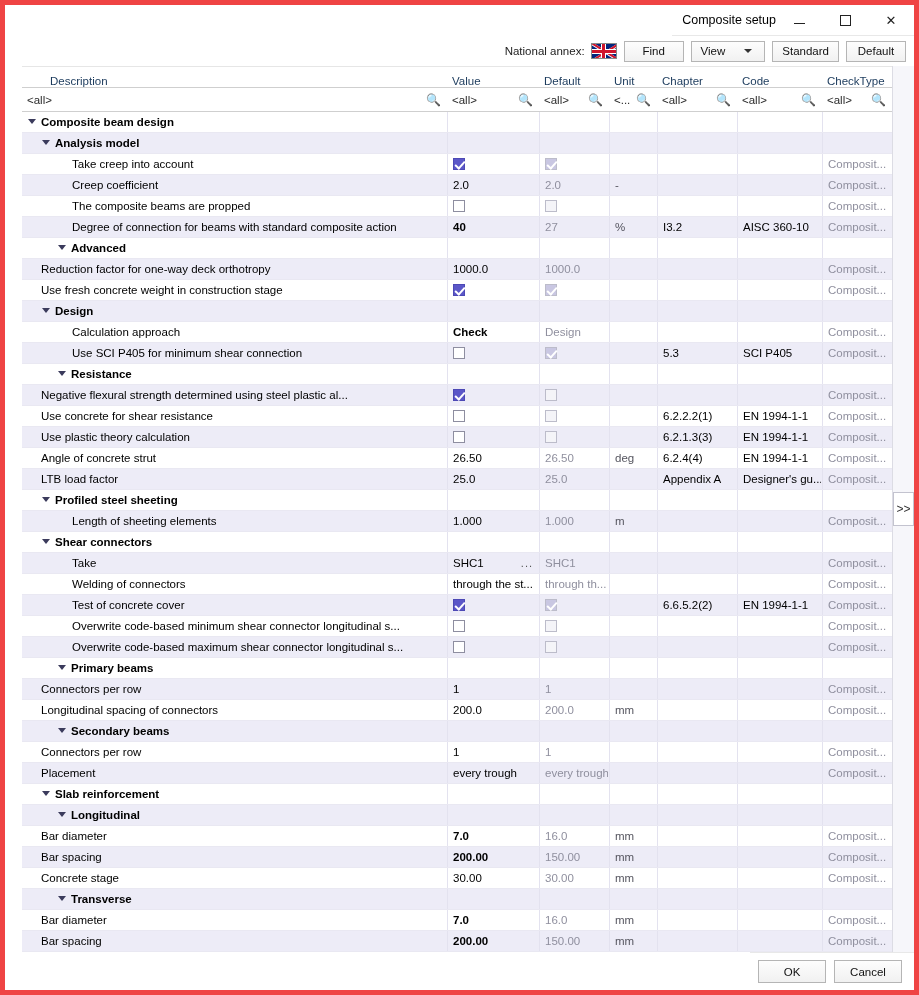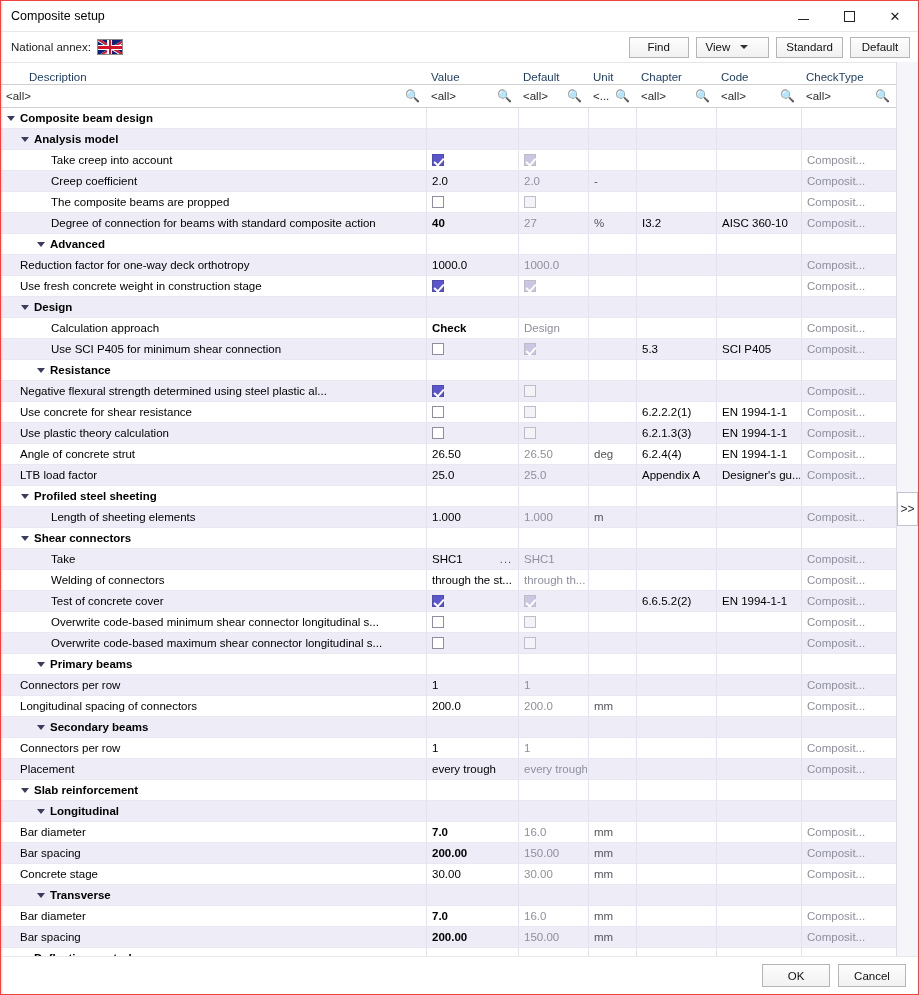--- a/index.html
+++ b/index.html
@@ -9,21 +9,22 @@
     font-family: "Liberation Sans", sans-serif;
     font-size: 12px;
     color: #000;
     background: #ffffff;
     overflow: hidden;
   }
   .window {
     width: 919px; height: 995px;
     display: flex; flex-direction: column;
     background: #ffffff;
-    border: 1px solid #ef4444;
+    border: 5px solid #ef4444;
+    align-items: flex-end;
   }
   
   .titlebar {
     height: 31px;
     display: flex; align-items: center;
     background: #ffffff;
     border-bottom: 1px solid #e8e8e8;
     flex: 0 0 auto;
   }
   .titlebar .title {
@@ -80,21 +81,21 @@
     height: 21px; min-width: 60px;
     border: 1px solid #b5b5b5;
     background: linear-gradient(#fdfdfd, #f1f1f1);
     font-size: 11.5px;
     color: #111;
     display: inline-flex; align-items: center; justify-content: center;
     padding: 0 9px;
     margin-left: 7px;
     cursor: default;
   }
-  .tbtn.split { padding-right: 20px; }
+  .tbtn.split { padding-right: 12px; gap: 9px; }
   .tbtn .caret {
     display: inline-block; margin-left: 10px;
     border-left: 4px solid transparent; border-right: 4px solid transparent;
     border-top: 4px solid #333;
   }
 
   
   .gridwrap {
     flex: 1 1 auto;
     display: flex;

